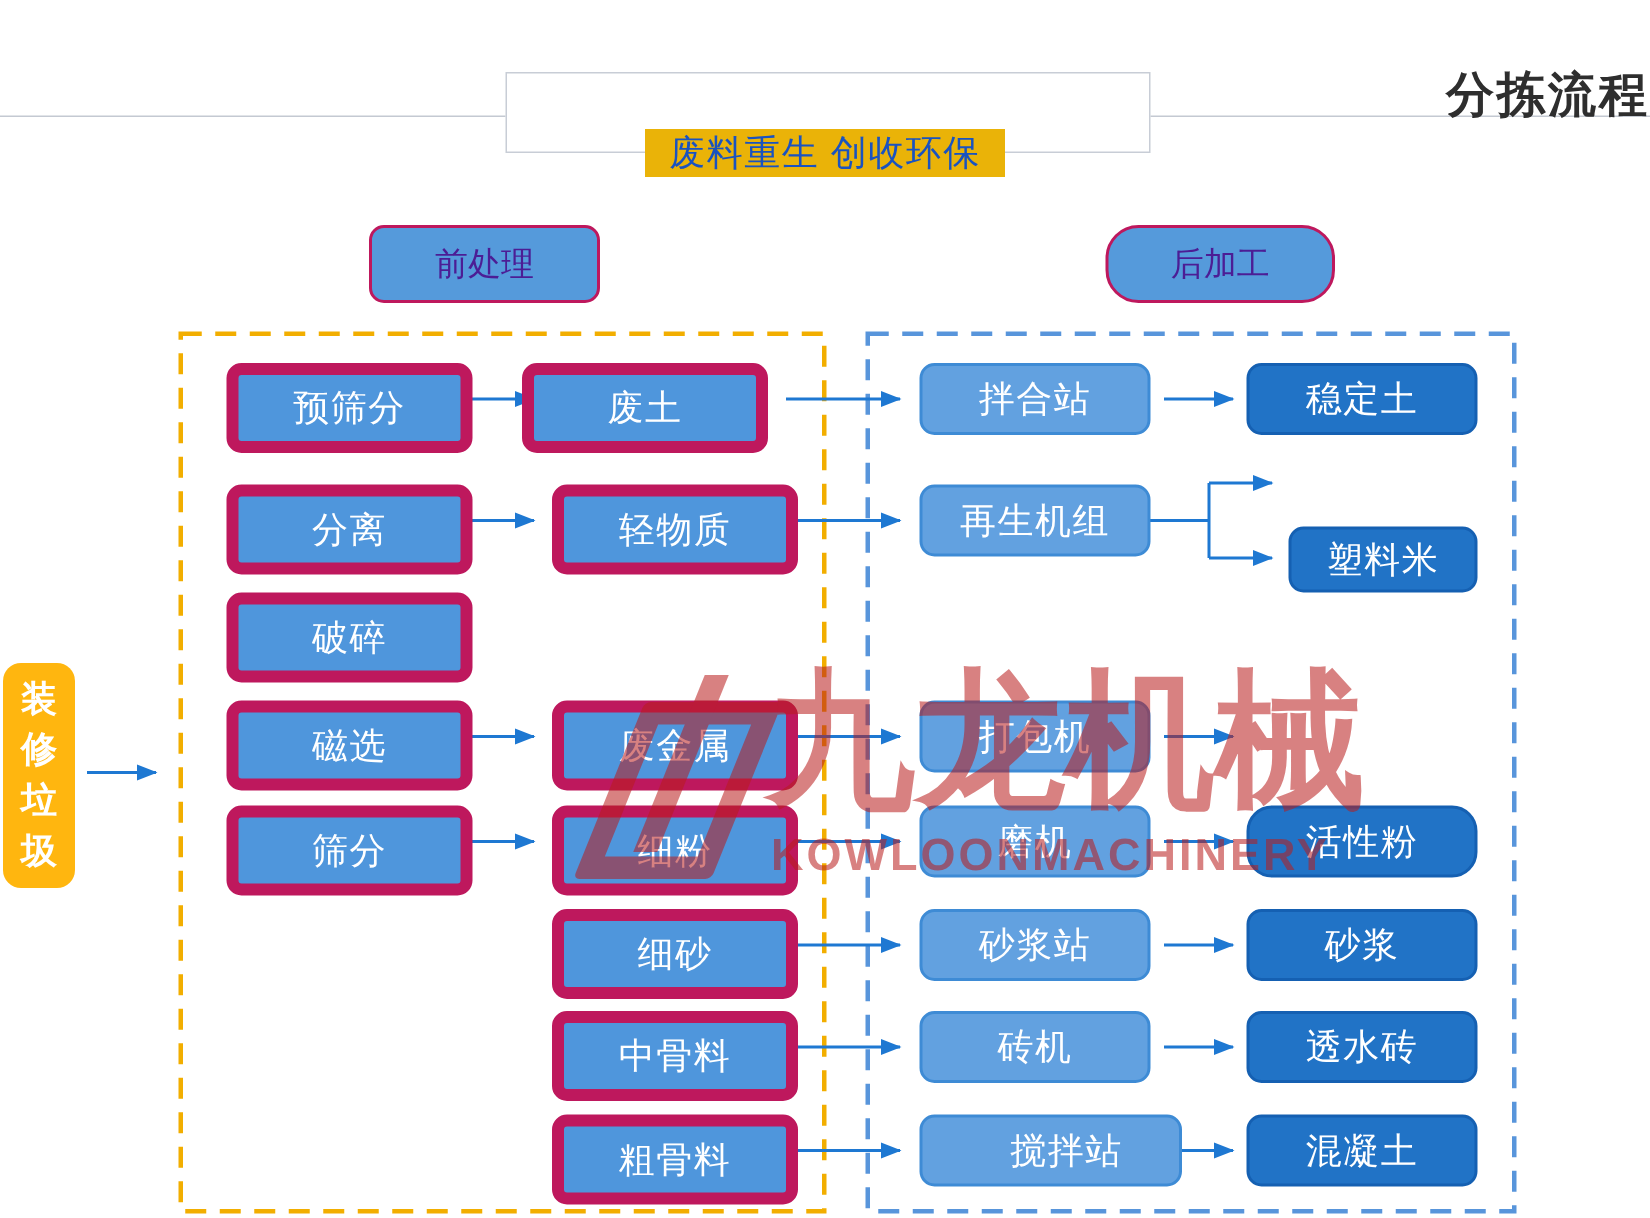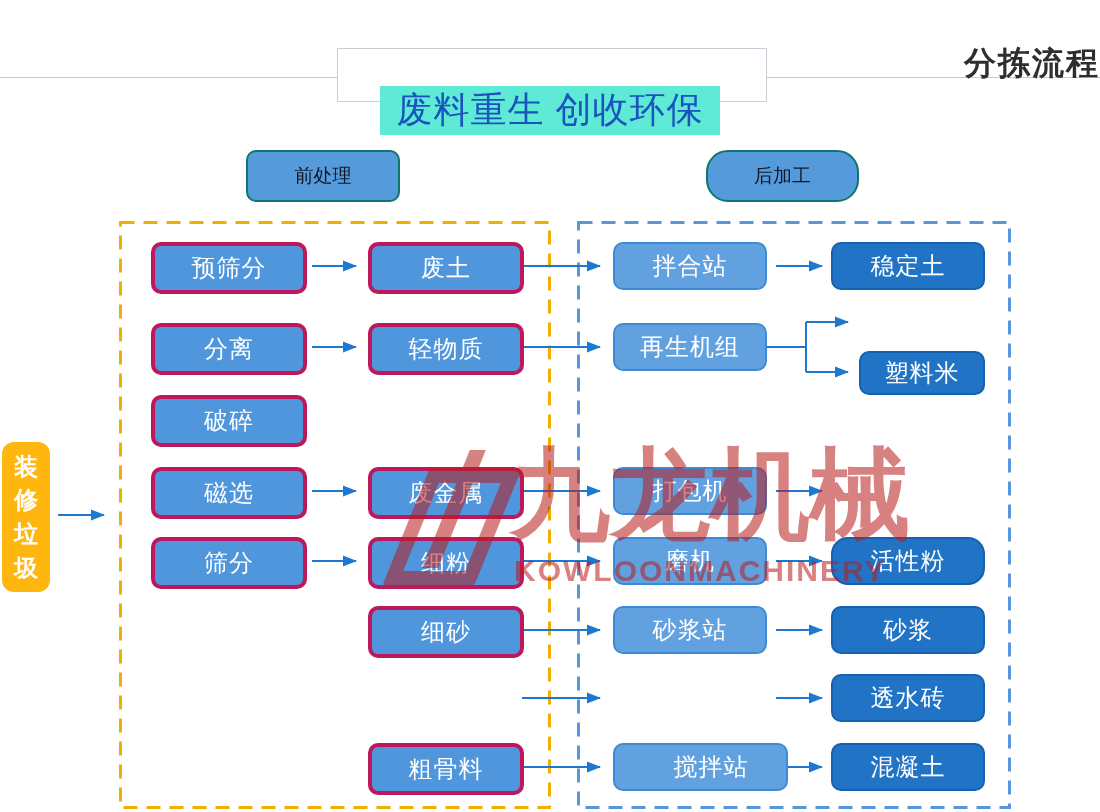--- a/index.html
+++ b/index.html
@@ -7,28 +7,28 @@
     position:relative;width:1100px;height:812px;background:#fff;overflow:hidden;
     font-family:"Liberation Sans","DejaVu Sans",sans-serif;
   }
   
   .hline{position:absolute;top:77px;left:0;width:1100px;height:1px;background:#c4c9d2;z-index:1;}
   .title-frame{position:absolute;left:337px;top:48px;width:428px;height:52px;background:#fff;
     border:1px solid #c8cdd6;z-index:2;}
   .page-title{position:absolute;left:0;top:42px;width:1100px;text-align:right;z-index:3;
     font-size:32px;font-weight:800;color:#2e2e2e;letter-spacing:2px;}
   .subtitle-wrap{position:absolute;left:0;top:86px;width:1100px;text-align:center;z-index:3;}
-  .subtitle{display:inline-block;background:#5eead4;padding:0 16px;font-size:36px;color:#1a53c0;letter-spacing:1px;}
+  .subtitle{display:inline-block;background:#eab308;padding:0 16px;font-size:24px;color:#1a53c0;letter-spacing:1px;}
   
   .group-btn{position:absolute;display:flex;align-items:center;justify-content:center;
-    background:#559adb;border:2px solid #0f766e;border-radius:10px;color:#0f172a;font-size:19px;z-index:2;}
+    background:#559adb;border:2px solid #be185d;border-radius:10px;color:#4c1d95;font-size:22px;z-index:2;}
   
   .node{position:absolute;height:44px;display:flex;align-items:center;justify-content:center;
     border-radius:10px;color:#fff;font-size:24px;z-index:2;letter-spacing:1px;}
-  .v1{background:#4f96dc;border:4px solid #be185d;}
+  .v1{background:#4f96dc;border:8px solid #be185d;}
   .v2{background:#62a1e0;border:2px solid #3e8bd5;}
   .v3{background:#2173c6;border:2px solid #1560b2;}
   .small{height:40px;}
   
   .source-box{position:absolute;left:2px;top:442px;width:48px;height:150px;background:#ffb60f;
     border-radius:12px;display:flex;align-items:center;justify-content:center;z-index:2;}
   .source-text{width:26px;word-break:break-all;line-height:1.4;font-size:24px;font-weight:bold;
     color:#fff;text-align:center;}
   
   #lines{position:absolute;left:0;top:0;z-index:1;}
@@ -48,21 +48,21 @@
 <div id="canvas">
 
   <div class="hline"></div>
   <div class="title-frame"></div>
   <div class="page-title">分拣流程</div>
   <div class="subtitle-wrap">
     <span class="subtitle">废料重生 创收环保</span>
   </div>
 
   <div class="group-btn" style="left:246px;top:150px;width:150px;height:48px;">前处理</div>
-  <div class="group-btn" style="left:706px;top:150px;width:149px;height:48px;border-radius:22px;">后加工</div>
+  <div class="group-btn" style="left:737px;top:150px;width:149px;height:48px;border-radius:22px;">后加工</div>
 
   <svg id="lines" width="1100" height="812" viewBox="0 0 1100 812">
     <defs>
       <marker id="ah" markerUnits="userSpaceOnUse" markerWidth="15" markerHeight="13" refX="13" refY="6" orient="auto">
         <polygon points="0,0.5 14,6 0,11.5" fill="#1E78D2"></polygon>
       </marker>
     </defs>
     <rect x="120.5" y="222.5" width="429" height="585" fill="none" stroke="#F2AE00" stroke-width="3" stroke-dasharray="14 9"></rect>
     <rect x="578.5" y="222.5" width="431" height="585" fill="none" stroke="#5895DB" stroke-width="3" stroke-dasharray="14 9"></rect>
 
@@ -96,21 +96,21 @@
       <line x1="522" y1="767" x2="600" y2="767" marker-end="url(#ah)"></line>
       <line x1="776" y1="767" x2="822" y2="767" marker-end="url(#ah)"></line>
     </g>
   </svg>
 
   <div class="source-box">
     <div class="source-text">装修垃圾</div>
   </div>
 
   <div class="node v1" style="left:151px;top:242px;width:148px;">预筛分</div>
-  <div class="node v1" style="left:368px;top:242px;width:148px;text-align:center;">废土</div>
+  <div class="node v1" style="left:348px;top:242px;width:148px;text-align:center;">废土</div>
   <div class="node v2" style="left:613px;top:242px;width:150px;">拌合站</div>
   <div class="node v3" style="left:831px;top:242px;width:150px;">稳定土</div>
 
   <div class="node v1" style="left:151px;top:323px;width:148px;">分离</div>
   <div class="node v1" style="left:368px;top:323px;width:148px;">轻物质</div>
   <div class="node v2" style="left:613px;top:323px;width:150px;">再生机组</div>
   <div class="node v1" style="left:151px;top:395px;width:148px;">破碎</div>
 
   <div class="node v3 small" style="left:859px;top:351px;width:122px;">塑料米</div>
 
@@ -120,20 +120,22 @@
 
   <div class="node v1" style="left:151px;top:537px;width:148px;">筛分</div>
   <div class="node v1" style="left:368px;top:537px;width:148px;">细粉</div>
   <div class="node v2" style="left:613px;top:537px;width:150px;">磨机</div>
   <div class="node v3" style="left:831px;top:537px;width:150px;border-radius:17px;">活性粉</div>
 
   <div class="node v1" style="left:368px;top:606px;width:148px;">细砂</div>
   <div class="node v2" style="left:613px;top:606px;width:150px;">砂浆站</div>
   <div class="node v3" style="left:831px;top:606px;width:150px;">砂浆</div>
 
+  <div class="node v1" style="left:368px;top:674px;width:148px;">中骨料</div>
+  <div class="node v2" style="left:613px;top:674px;width:150px;">砖机</div>
   <div class="node v3" style="left:831px;top:674px;width:150px;">透水砖</div>
 
   <div class="node v1" style="left:368px;top:743px;width:148px;">粗骨料</div>
   <div class="node v2" style="left:613px;top:743px;width:150px;padding-left:21px;">搅拌站</div>
   <div class="node v3" style="left:831px;top:743px;width:150px;">混凝土</div>
 
   <div class="watermark">
     <div class="wm-logo"></div>
     <div class="wm-logo-bar"></div>
     <div class="wm-cn">九龙机械</div>

